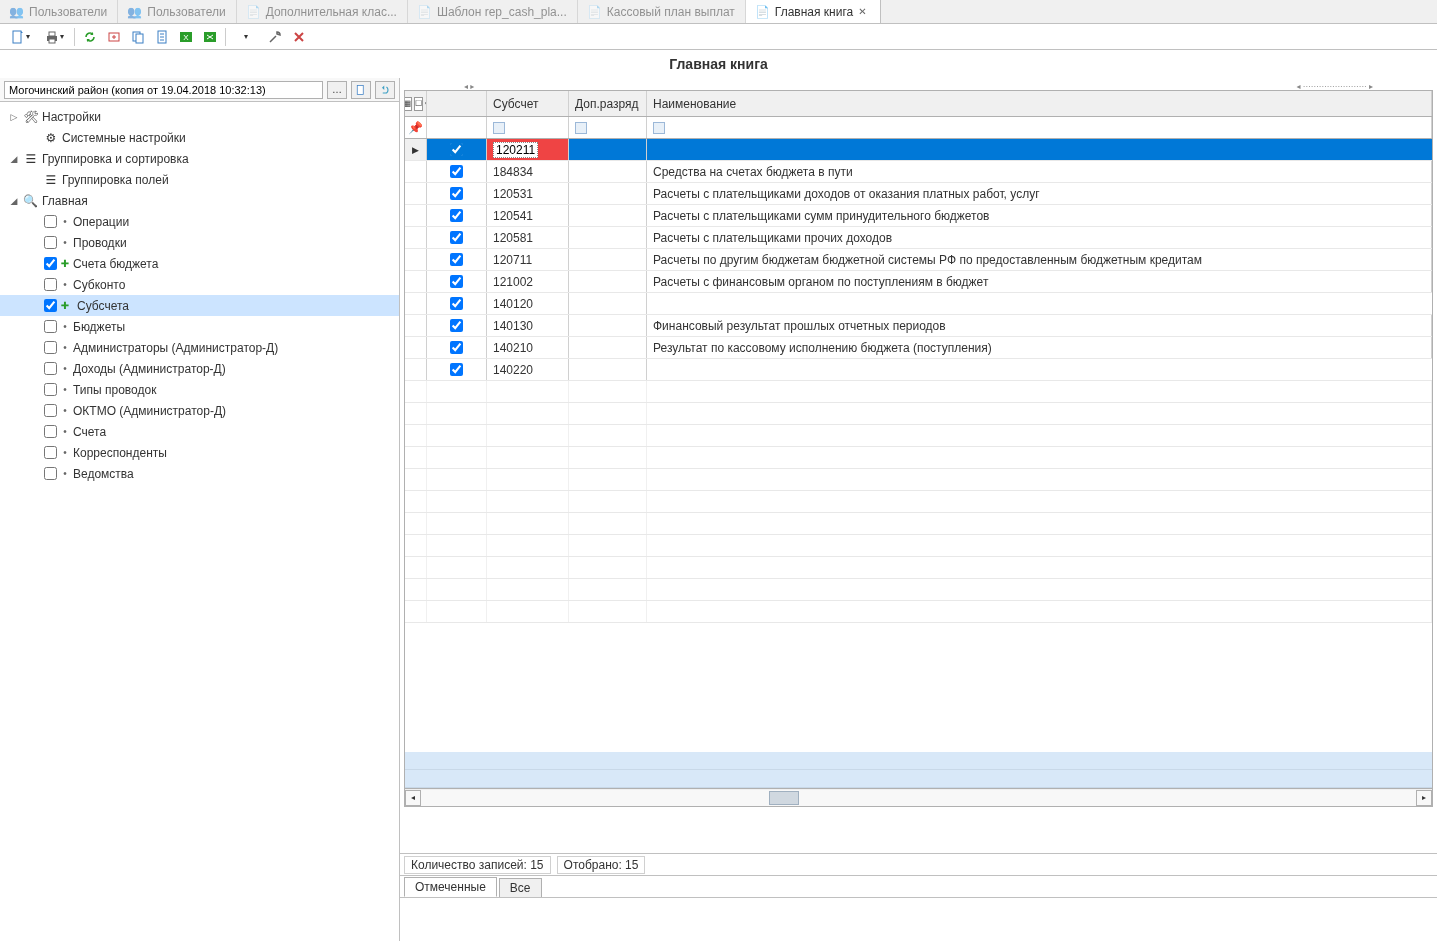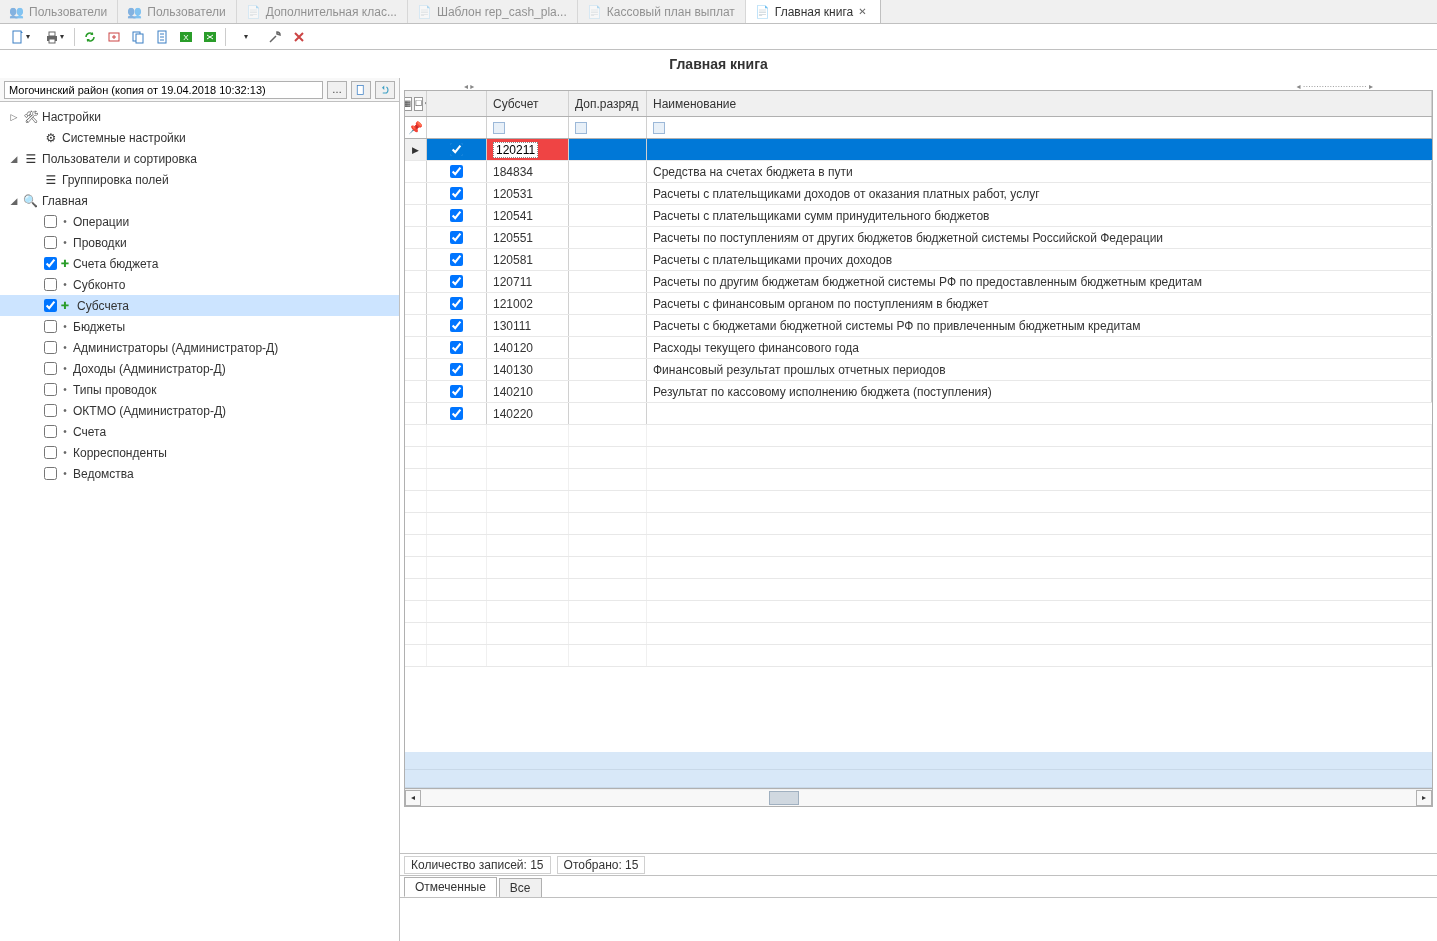--- a/index.html
+++ b/index.html
@@ -468,21 +468,21 @@
           <div class="tree-node">
             <span class="tree-indent" style="width: 20px;"></span>
             <span class="tree-toggle"></span>
             <span class="tree-icon">⚙</span>
             <span class="tree-label">Системные настройки</span>
           </div>
           <div class="tree-node">
             <span class="tree-indent" style="width: 0px;"></span>
             <span class="tree-toggle">◢</span>
             <span class="tree-icon">☰</span>
-            <span class="tree-label">Пользователи и сортировка</span>
+            <span class="tree-label">Группировка и сортировка</span>
           </div>
           <div class="tree-node">
             <span class="tree-indent" style="width: 20px;"></span>
             <span class="tree-toggle"></span>
             <span class="tree-icon">☰</span>
             <span class="tree-label">Группировка полей</span>
           </div>
           <div class="tree-node">
             <span class="tree-indent" style="width: 0px;"></span>
             <span class="tree-toggle">◢</span>
@@ -657,29 +657,20 @@
                 </div>
                 <div class="gr-cell col-sub">120541</div>
                 <div class="gr-cell col-dop"></div>
                 <div class="gr-cell col-name">Расчеты с плательщиками сумм принудительного бюджетов</div>
               </div>
               <div class="grid-row">
                 <div class="gr-cell col-indicator"></div>
                 <div class="gr-cell col-check">
                   <input type="checkbox" class="gr-check" checked="" style="">
                 </div>
-                <div class="gr-cell col-sub">120551</div>
-                <div class="gr-cell col-dop"></div>
-                <div class="gr-cell col-name">Расчеты по поступлениям от  других бюджетов бюджетной системы Российской Федерации</div>
-              </div>
-              <div class="grid-row">
-                <div class="gr-cell col-indicator"></div>
-                <div class="gr-cell col-check">
-                  <input type="checkbox" class="gr-check" checked="" style="">
-                </div>
                 <div class="gr-cell col-sub">120581</div>
                 <div class="gr-cell col-dop"></div>
                 <div class="gr-cell col-name">Расчеты с плательщиками прочих доходов</div>
               </div>
               <div class="grid-row">
                 <div class="gr-cell col-indicator"></div>
                 <div class="gr-cell col-check">
                   <input type="checkbox" class="gr-check" checked="" style="">
                 </div>
                 <div class="gr-cell col-sub">120711</div>
@@ -693,32 +684,22 @@
                 </div>
                 <div class="gr-cell col-sub">121002</div>
                 <div class="gr-cell col-dop"></div>
                 <div class="gr-cell col-name">Расчеты с финансовым органом по поступлениям в бюджет</div>
               </div>
               <div class="grid-row">
                 <div class="gr-cell col-indicator"></div>
                 <div class="gr-cell col-check">
                   <input type="checkbox" class="gr-check" checked="" style="">
                 </div>
-                <div class="gr-cell col-sub">130111</div>
-                <div class="gr-cell col-dop"></div>
-                <div class="gr-cell col-name">Расчеты с бюджетами бюджетной системы РФ по привлеченным бюджетным кредитам</div>
-              </div>
-              <div class="grid-row">
-                <div class="gr-cell col-indicator"></div>
-                <div class="gr-cell col-check">
-                  <input type="checkbox" class="gr-check" checked="" style="">
-                </div>
                 <div class="gr-cell col-sub">140120</div>
                 <div class="gr-cell col-dop"></div>
-                <div class="gr-cell col-name">Расходы текущего финансового года</div>
               </div>
               <div class="grid-row">
                 <div class="gr-cell col-indicator"></div>
                 <div class="gr-cell col-check">
                   <input type="checkbox" class="gr-check" checked="" style="">
                 </div>
                 <div class="gr-cell col-sub">140130</div>
                 <div class="gr-cell col-dop"></div>
                 <div class="gr-cell col-name">Финансовый результат прошлых отчетных периодов</div>
               </div>

